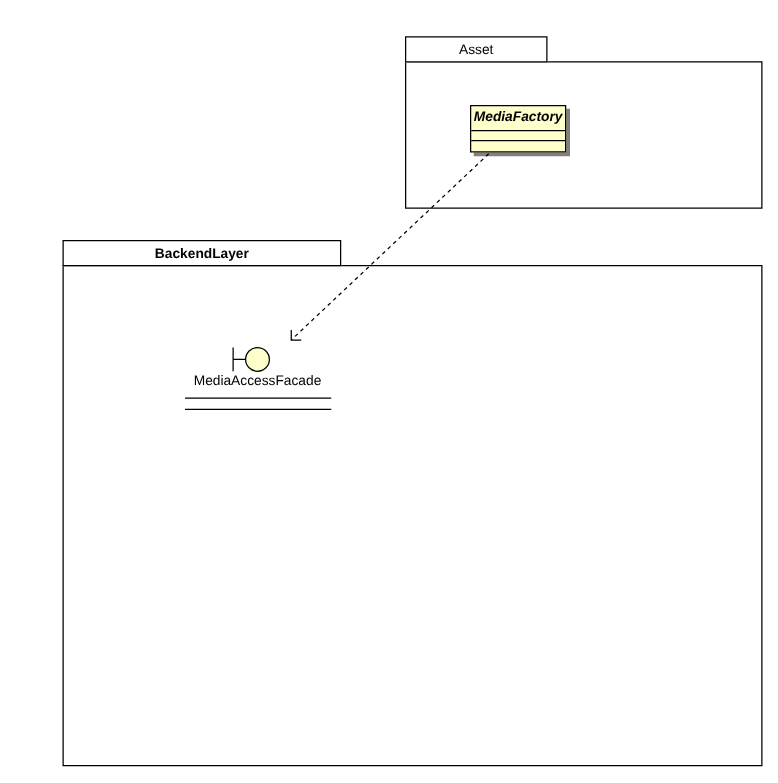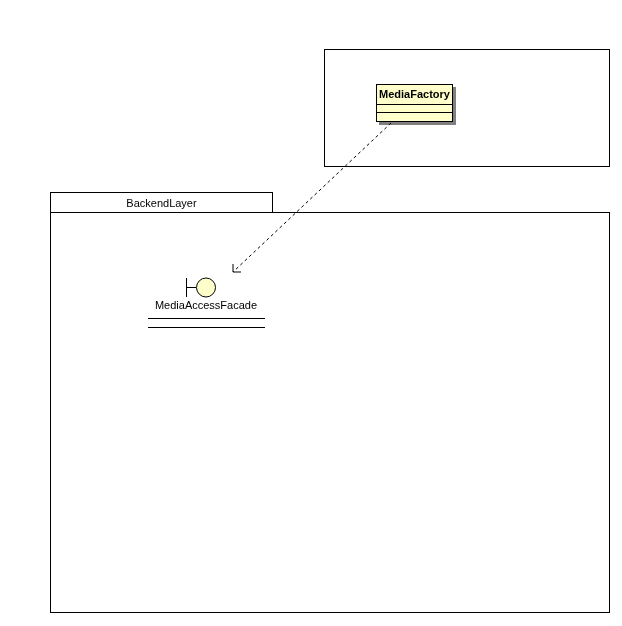--- a/index.html
+++ b/index.html
@@ -33,21 +33,21 @@
   }
   .pkg-body {
     position: absolute;
     box-sizing: border-box;
     border: 1px solid var(--line, #000);
     background: var(--background, #fff);
     z-index: 1;
   }
   .asset-tab   { left: 324px; top: 29px;  width: 114px; height: 21px; }
   .asset-body  { left: 324px; top: 49px;  width: 286px; height: 118px; }
-  .backend-tab { left: 50px;  top: 192px; width: 223px; height: 21px; }
+  .backend-tab { left: 50px;  top: 192px; width: 223px; height: 21px; font-weight: bold; }
   .backend-body{ left: 50px;  top: 212px; width: 560px; height: 401px; }
 
   
   .uml-class {
     position: absolute;
     left: 376px;
     top: 84px;
     width: 77px;
     height: 38px;
     box-sizing: border-box;
@@ -62,20 +62,21 @@
     height: 20px;
     line-height: 19px;
     box-sizing: border-box;
     border-bottom: 1px solid var(--node-border, #000);
     font-size: 11px;
     font-weight: bold;
     text-align: center;
     color: var(--line, #000);
     white-space: nowrap;
     overflow: hidden;
+    font-style: italic;
   }
   .uml-compartment {
     height: 8px;
     box-sizing: border-box;
     border-bottom: 1px solid var(--node-border, #000);
   }
   .uml-compartment:last-child { border-bottom: none; flex: 1; }
 
   
   .overlay {
@@ -111,20 +112,23 @@
     color: var(--line, #000);
     white-space: nowrap;
     z-index: 4;
   }
 </style>
 </head>
 <body>
 
 <div class="canvas">
 
+  <div class="pkg-tab asset-tab">
+    <span class="pkg-label">Asset</span>
+  </div>
   <div class="pkg-body asset-body"></div>
 
   <div class="pkg-tab backend-tab">
     <span class="pkg-label">BackendLayer</span>
   </div>
   <div class="pkg-body backend-body"></div>
 
   <div class="uml-class">
     <div class="uml-class-name">MediaFactory</div>
     <div class="uml-compartment"></div>

